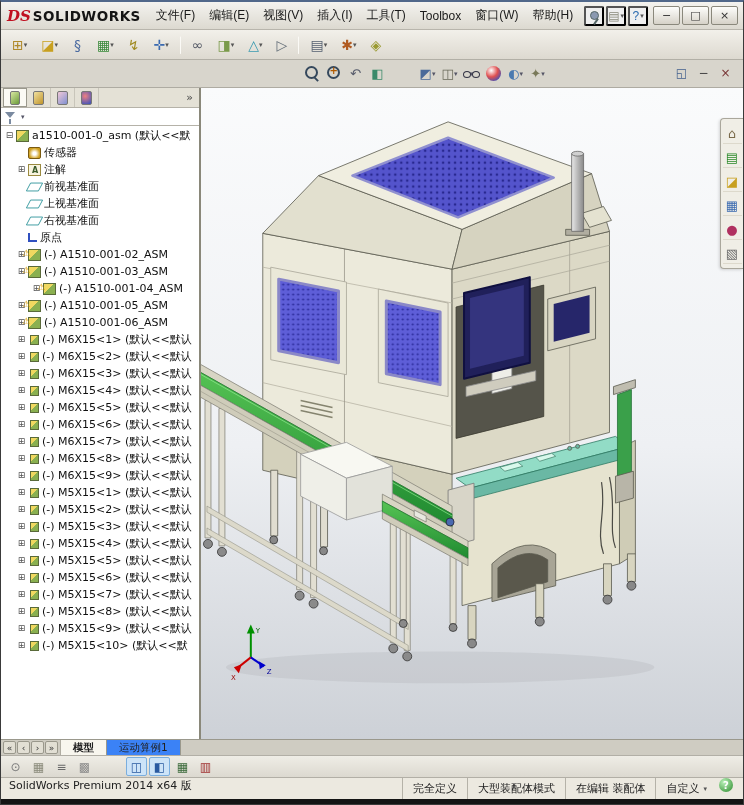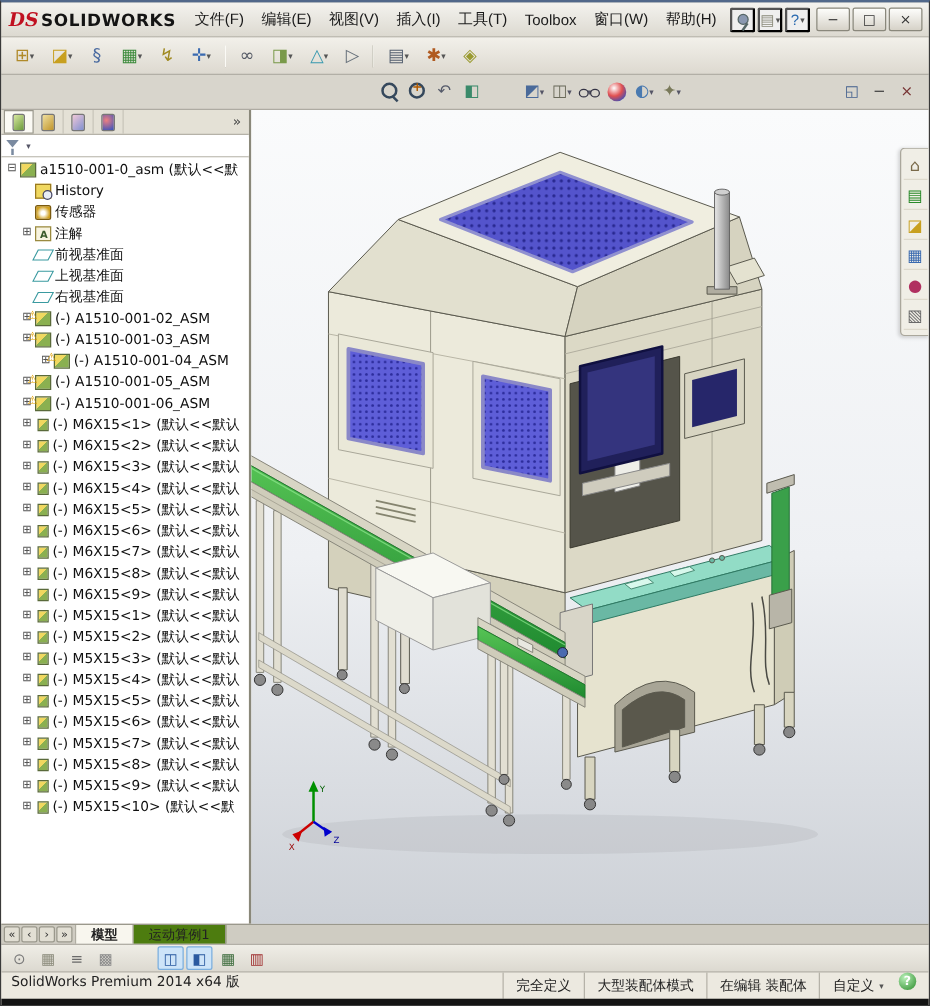--- a/index.html
+++ b/index.html
@@ -116,21 +116,21 @@
     padding:4px 0;gap:3px;box-shadow:-1px 1px 3px rgba(0,0,0,.15);}
   .tpico{width:19px;height:21px;display:flex;align-items:center;justify-content:center;font-size:13px;
     border-bottom:1px solid #ddd9cc;background:none;border-top:none;border-left:none;border-right:none;font-family:inherit;}
 
   
   .sheettabs{height:16px;flex:none;display:flex;align-items:stretch;background:#cfccc2;
     border-top:1px solid #9a988c;font-size:10.5px;}
   .stnav{display:flex;align-items:center;padding:0 2px;gap:1px;border-right:1px solid #b0ada2;}
   .stnavbtn{width:13px;height:13px;font-size:9px;display:flex;align-items:center;justify-content:center;
     background:#e2dfd4;border:1px solid #9a988c;border-radius:2px;color:#333;font-family:inherit;padding:0;}
-  .stab{display:flex;align-items:center;padding:0 12px;border-right:1px solid #9a988c;background:#4d7c0f;color:#222;
+  .stab{display:flex;align-items:center;padding:0 12px;border-right:1px solid #9a988c;background:#3b82f6;color:#222;
     border-top:none;border-left:none;border-bottom:none;font-family:inherit;font-size:10.5px;}
   .stab[data-state="active"]{background:#f8f6ee;font-weight:bold;}
   .motionbar{height:22px;flex:none;display:flex;align-items:center;gap:2px;padding:0 4px;
     background:linear-gradient(#efede6,#dcd9d0);border-top:1px solid #b2afa6;}
   .mico{width:21px;height:19px;display:flex;align-items:center;justify-content:center;font-size:12px;
     border-radius:2px;background:none;border:none;font-family:inherit;}
   .mico[data-state="on"]{background:#cde4f8;border:1px solid #7aaede;}
   .statusbar{height:22px;flex:none;display:flex;align-items:flex-start;background:#ece9e0;
     border-top:1px solid #b2afa6;font-size:11px;color:#222;}
   .sbleft{padding:0 8px;white-space:nowrap;}
@@ -386,25 +386,20 @@
         <span class="filterfield"></span>
       </div>
       <div class="ptree">
 
           <div class="trow" style="padding-left: 3px;">
             <span class="texp">⊟</span>
             <span class="ticon" data-icon="assembly-root"></span>
             <span class="tlabel">a1510-001-0_asm (默认&lt;&lt;默</span>
           </div>
 
-          <div class="trow" style="padding-left: 15px;">
-            <span class="texp"></span>
-            <span class="ticon" data-icon="history"></span>
-            <span class="tlabel">History</span>
-          </div>
 
           <div class="trow" style="padding-left: 15px;">
             <span class="texp"></span>
             <span class="ticon" data-icon="sensors"></span>
             <span class="tlabel">传感器</span>
           </div>
 
           <div class="trow" style="padding-left: 15px;">
             <span class="texp">⊞</span>
             <span class="ticon" data-icon="annotations"></span>
@@ -422,20 +417,25 @@
             <span class="ticon" data-icon="plane"></span>
             <span class="tlabel">上视基准面</span>
           </div>
 
           <div class="trow" style="padding-left: 15px;">
             <span class="texp"></span>
             <span class="ticon" data-icon="plane"></span>
             <span class="tlabel">右视基准面</span>
           </div>
 
+          <div class="trow" style="padding-left: 15px;">
+            <span class="texp"></span>
+            <span class="ticon" data-icon="origin"></span>
+            <span class="tlabel">原点</span>
+          </div>
 
           <div class="trow" style="padding-left: 15px;">
             <span class="texp">⊞</span>
             <span class="ticon" data-icon="assembly-warning"></span>
             <span class="tlabel">(-) A1510-001-02_ASM</span>
           </div>
 
           <div class="trow" style="padding-left: 15px;">
             <span class="texp">⊞</span>
             <span class="ticon" data-icon="assembly-warning"></span>

